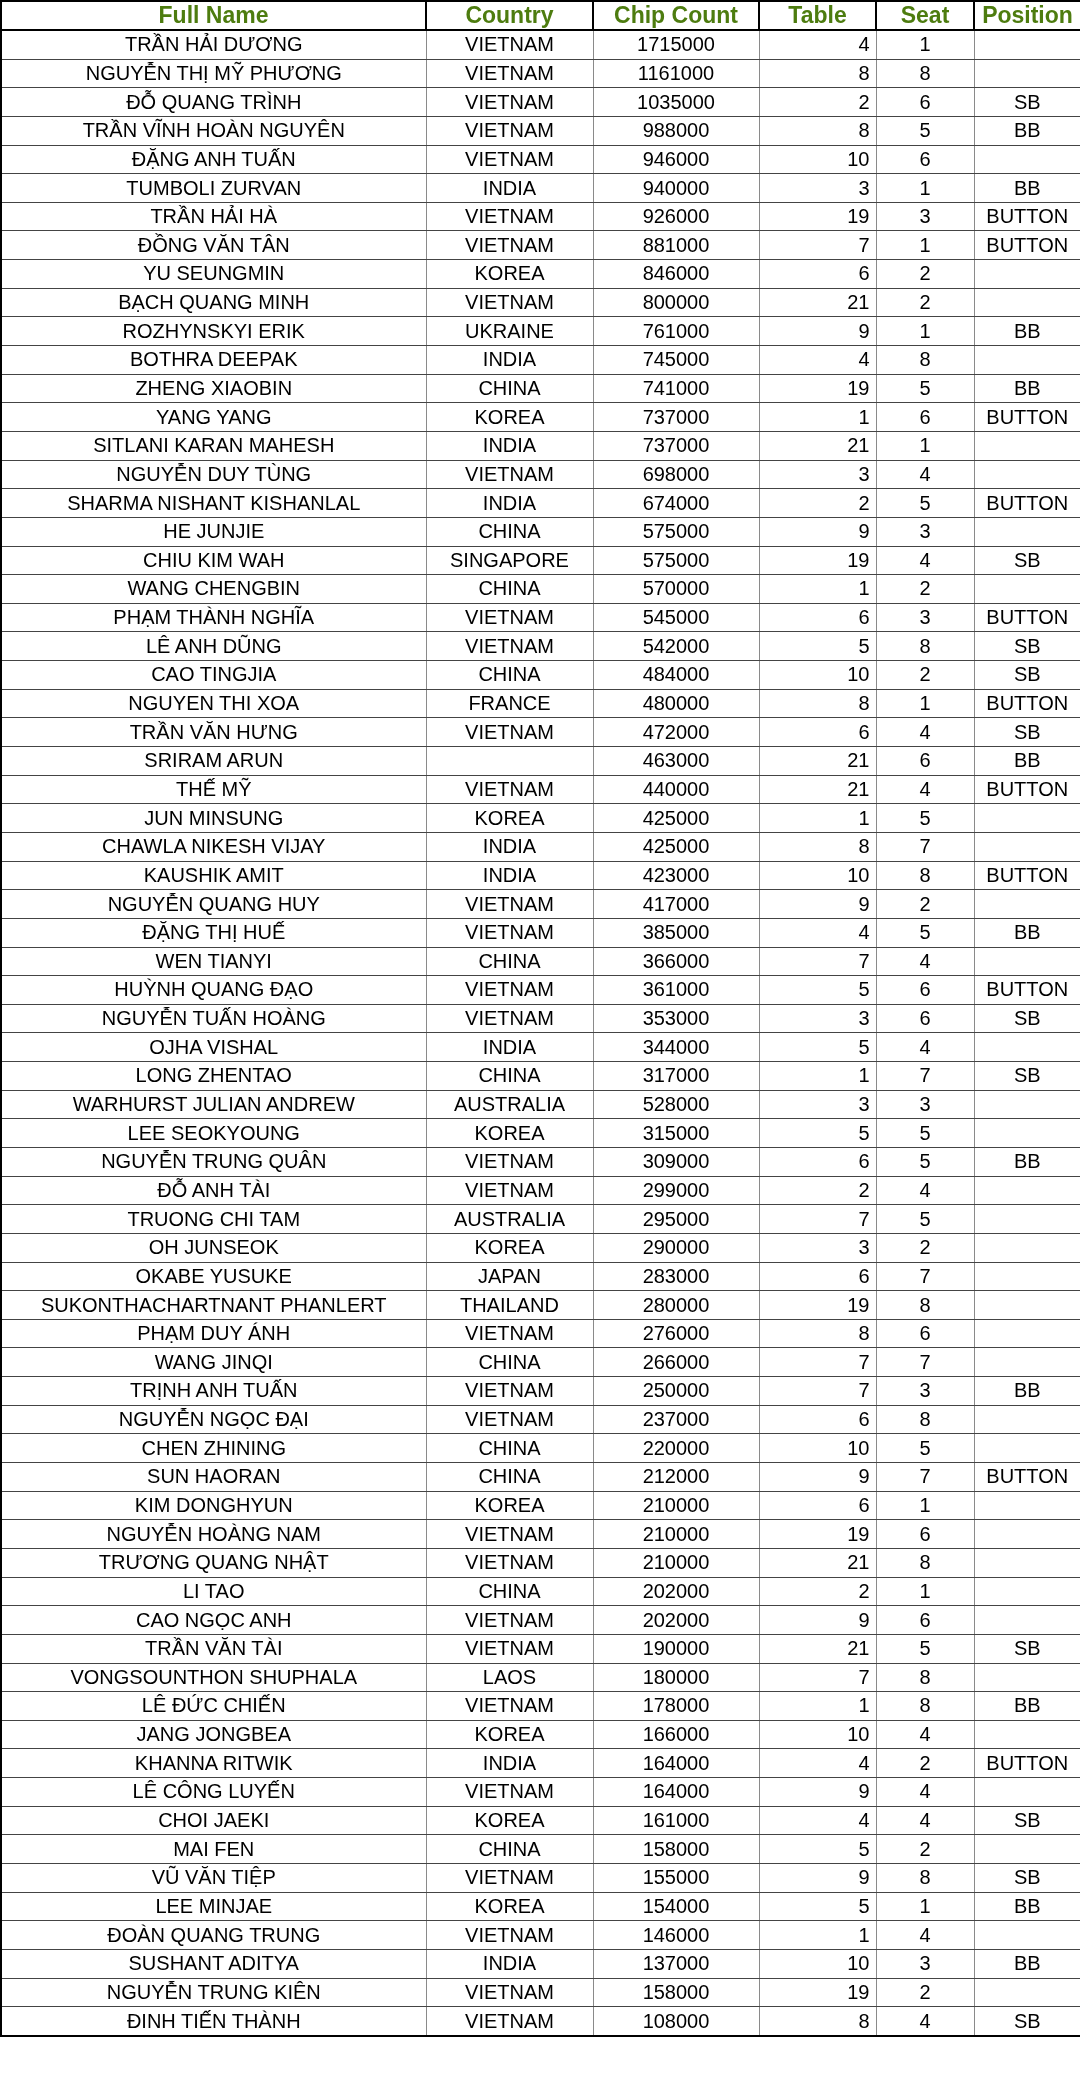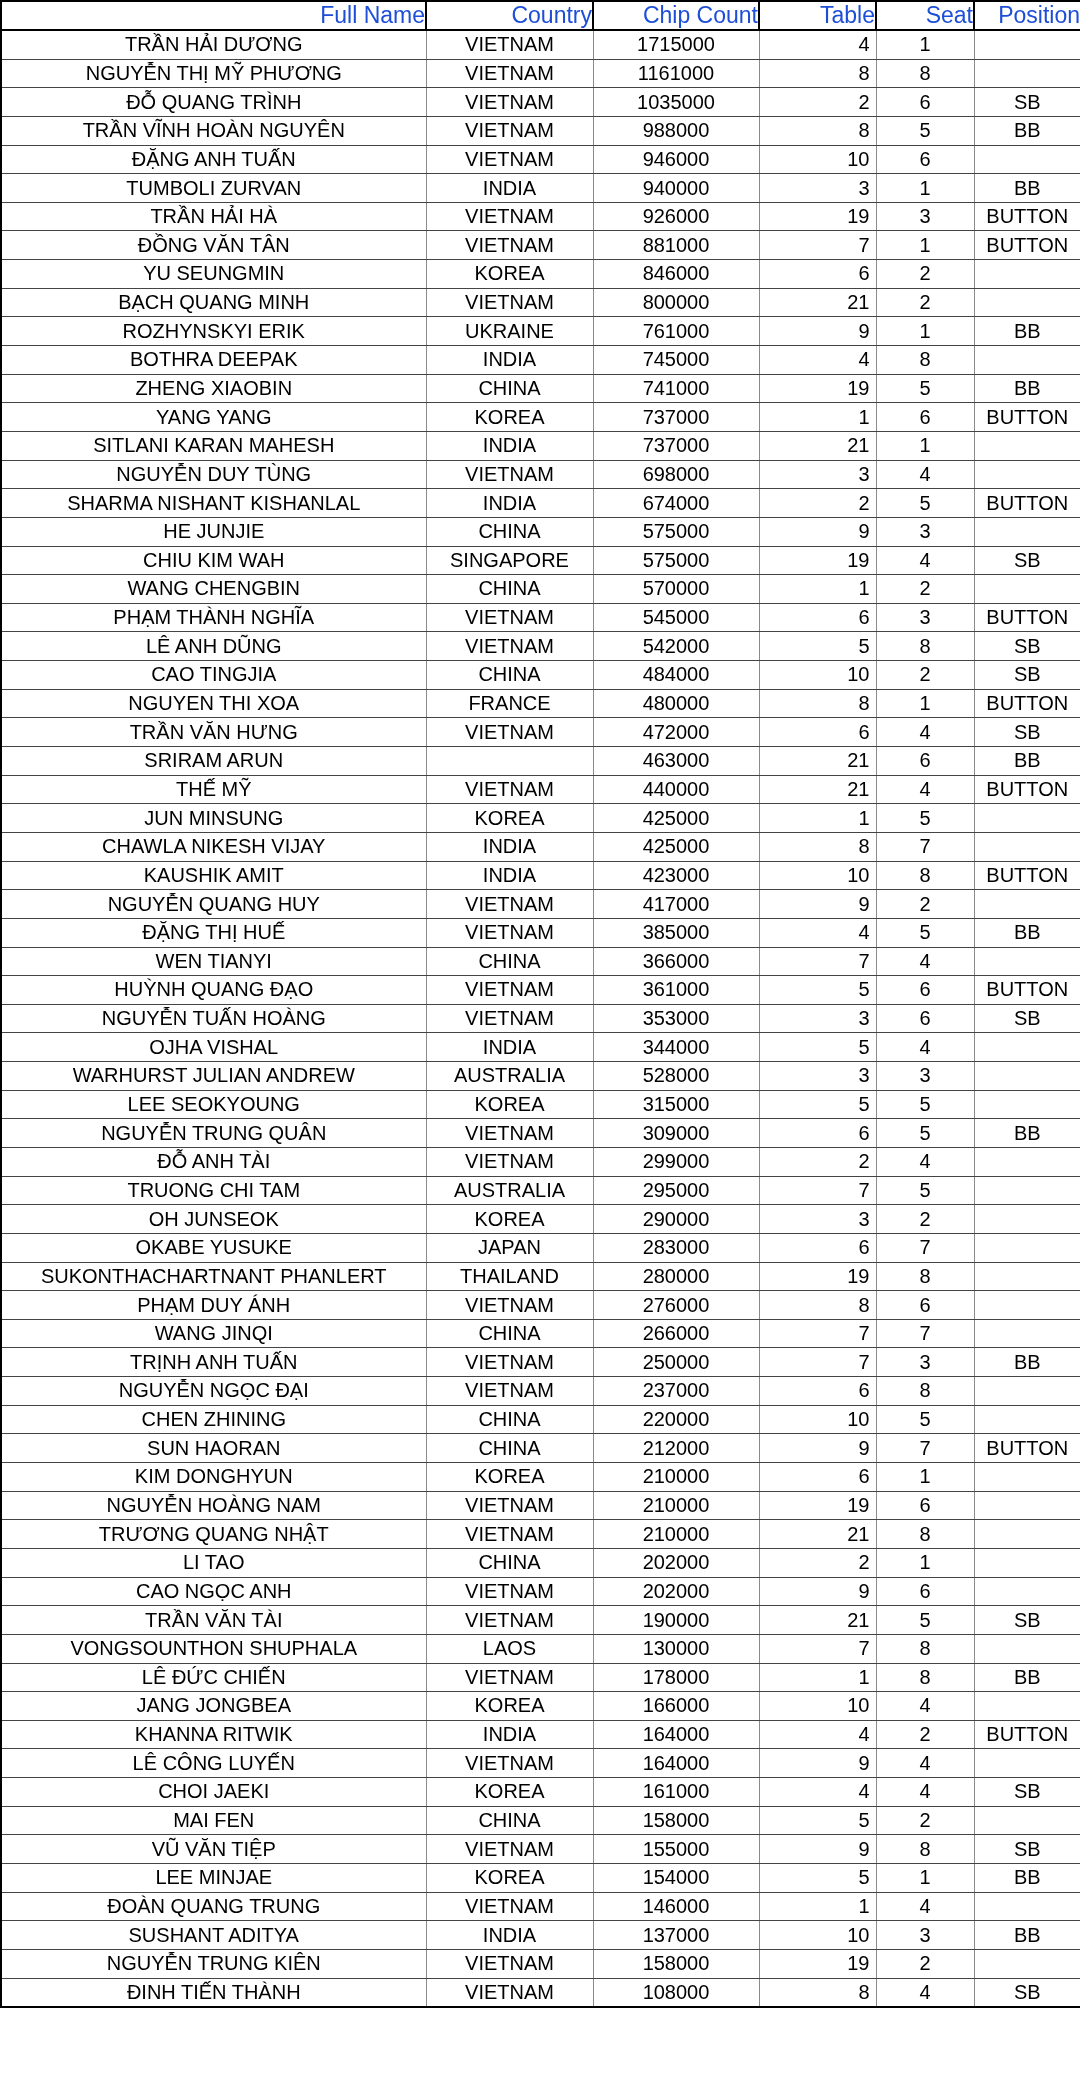--- a/index.html
+++ b/index.html
@@ -12,23 +12,23 @@
     width: 1080px;
   }
   table.chip-table {
     border-collapse: collapse;
     table-layout: fixed;
     width: 1080px;
     border: 2px solid #000000;
   }
   table.chip-table th {
     font-size: 23px;
-    font-weight: normal;
-    color: #1d4ed8;
-    text-align: right;
+    font-weight: bold;
+    color: #4d7c0f;
+    text-align: center;
     vertical-align: middle;
     height: 25px;
     padding: 0;
     border: 2px solid #000000;
     white-space: nowrap;
     overflow: hidden;
   }
   table.chip-table td {
     font-size: 20px;
     color: #000000;
@@ -361,20 +361,28 @@
         </tr>
         <tr>
           <td class="col-name">OJHA VISHAL</td>
           <td class="col-country">INDIA</td>
           <td class="col-chips">344000</td>
           <td class="col-table">5</td>
           <td class="col-seat">4</td>
           <td class="col-position"></td>
         </tr>
         <tr>
+          <td class="col-name">LONG ZHENTAO</td>
+          <td class="col-country">CHINA</td>
+          <td class="col-chips">317000</td>
+          <td class="col-table">1</td>
+          <td class="col-seat">7</td>
+          <td class="col-position">SB</td>
+        </tr>
+        <tr>
           <td class="col-name">WARHURST JULIAN ANDREW</td>
           <td class="col-country">AUSTRALIA</td>
           <td class="col-chips">528000</td>
           <td class="col-table">3</td>
           <td class="col-seat">3</td>
           <td class="col-position"></td>
         </tr>
         <tr>
           <td class="col-name">LEE SEOKYOUNG</td>
           <td class="col-country">KOREA</td>
@@ -523,21 +531,21 @@
           <td class="col-name">TRẦN VĂN TÀI</td>
           <td class="col-country">VIETNAM</td>
           <td class="col-chips">190000</td>
           <td class="col-table">21</td>
           <td class="col-seat">5</td>
           <td class="col-position">SB</td>
         </tr>
         <tr>
           <td class="col-name">VONGSOUNTHON SHUPHALA</td>
           <td class="col-country">LAOS</td>
-          <td class="col-chips">130000</td>
+          <td class="col-chips">180000</td>
           <td class="col-table">7</td>
           <td class="col-seat">8</td>
           <td class="col-position"></td>
         </tr>
         <tr>
           <td class="col-name">LÊ ĐỨC CHIẾN</td>
           <td class="col-country">VIETNAM</td>
           <td class="col-chips">178000</td>
           <td class="col-table">1</td>
           <td class="col-seat">8</td>

